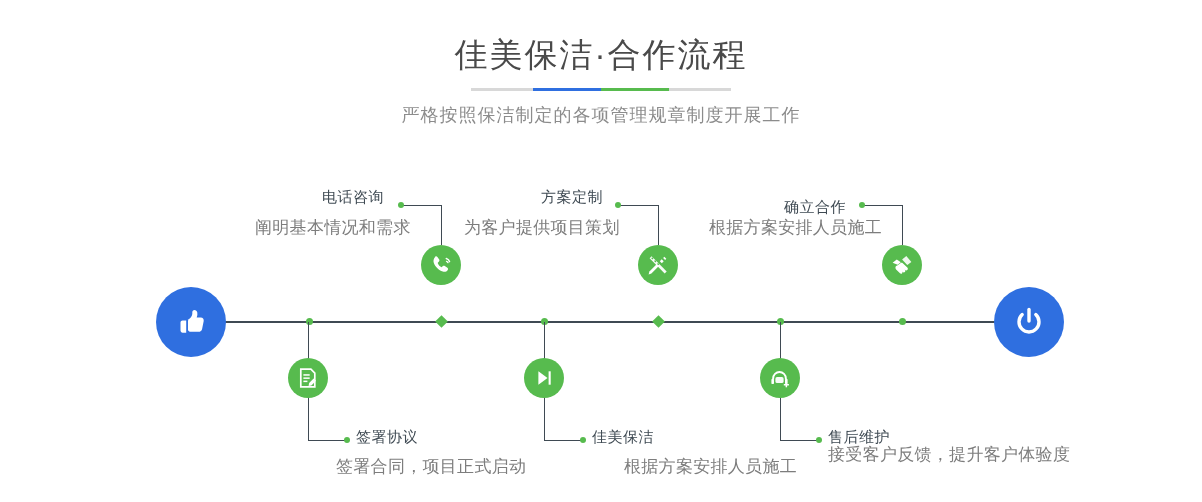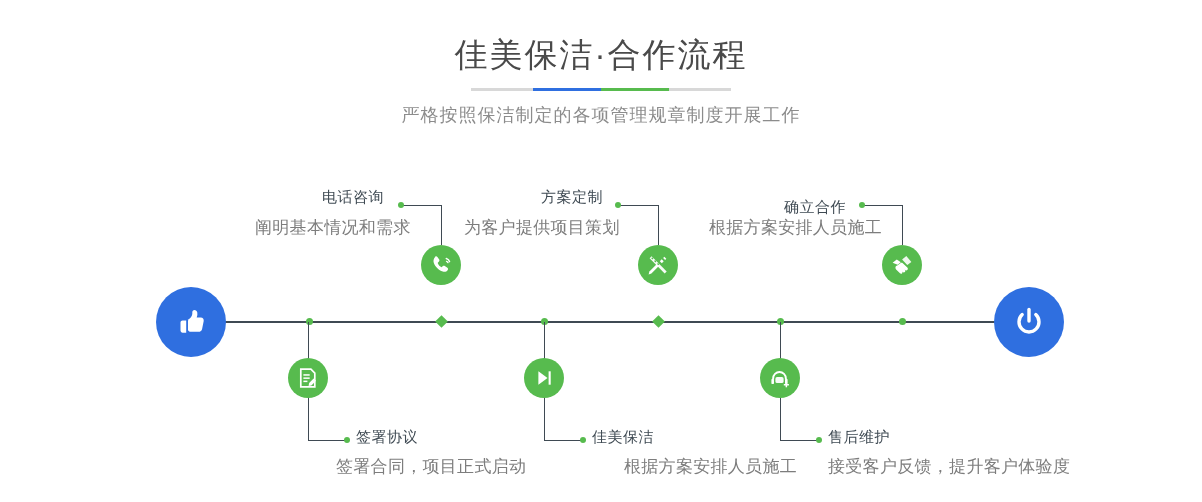--- a/index.html
+++ b/index.html
@@ -265,15 +265,15 @@
         <path d="M4.2 12.4a7.3 7.3 0 0 1 14.6 0v1h-1.9v-1a5.4 5.4 0 0 0-10.8 0v1H4.2z"></path>
         <rect x="3.4" y="12.7" width="2.6" height="5.4" rx="1.2"></rect>
         <rect x="17" y="12.7" width="2.6" height="5.4" rx="1.2"></rect>
         <path d="M9.1 11.1h4.8a1.7 1.7 0 0 1 1.7 1.7v2.6a1.7 1.7 0 0 1-1.7 1.7H9.1a1.7 1.7 0 0 1-1.7-1.7v-2.6a1.7 1.7 0 0 1 1.7-1.7z" opacity="0.95"></path>
         <rect x="17.6" y="16.2" width="1.5" height="5.1"></rect>
         <rect x="15.8" y="18" width="5.1" height="1.5"></rect>
       </g>
     </svg>
   </div>
   <div class="label-main" style="left:828px; top:428px;">售后维护</div>
-  <div class="label-sub" style="left:828px; top:455px;">接受客户反馈，提升客户体验度</div>
+  <div class="label-sub" style="left:828px; top:443px;">接受客户反馈，提升客户体验度</div>
 
 </div>
 
 </body></html>

